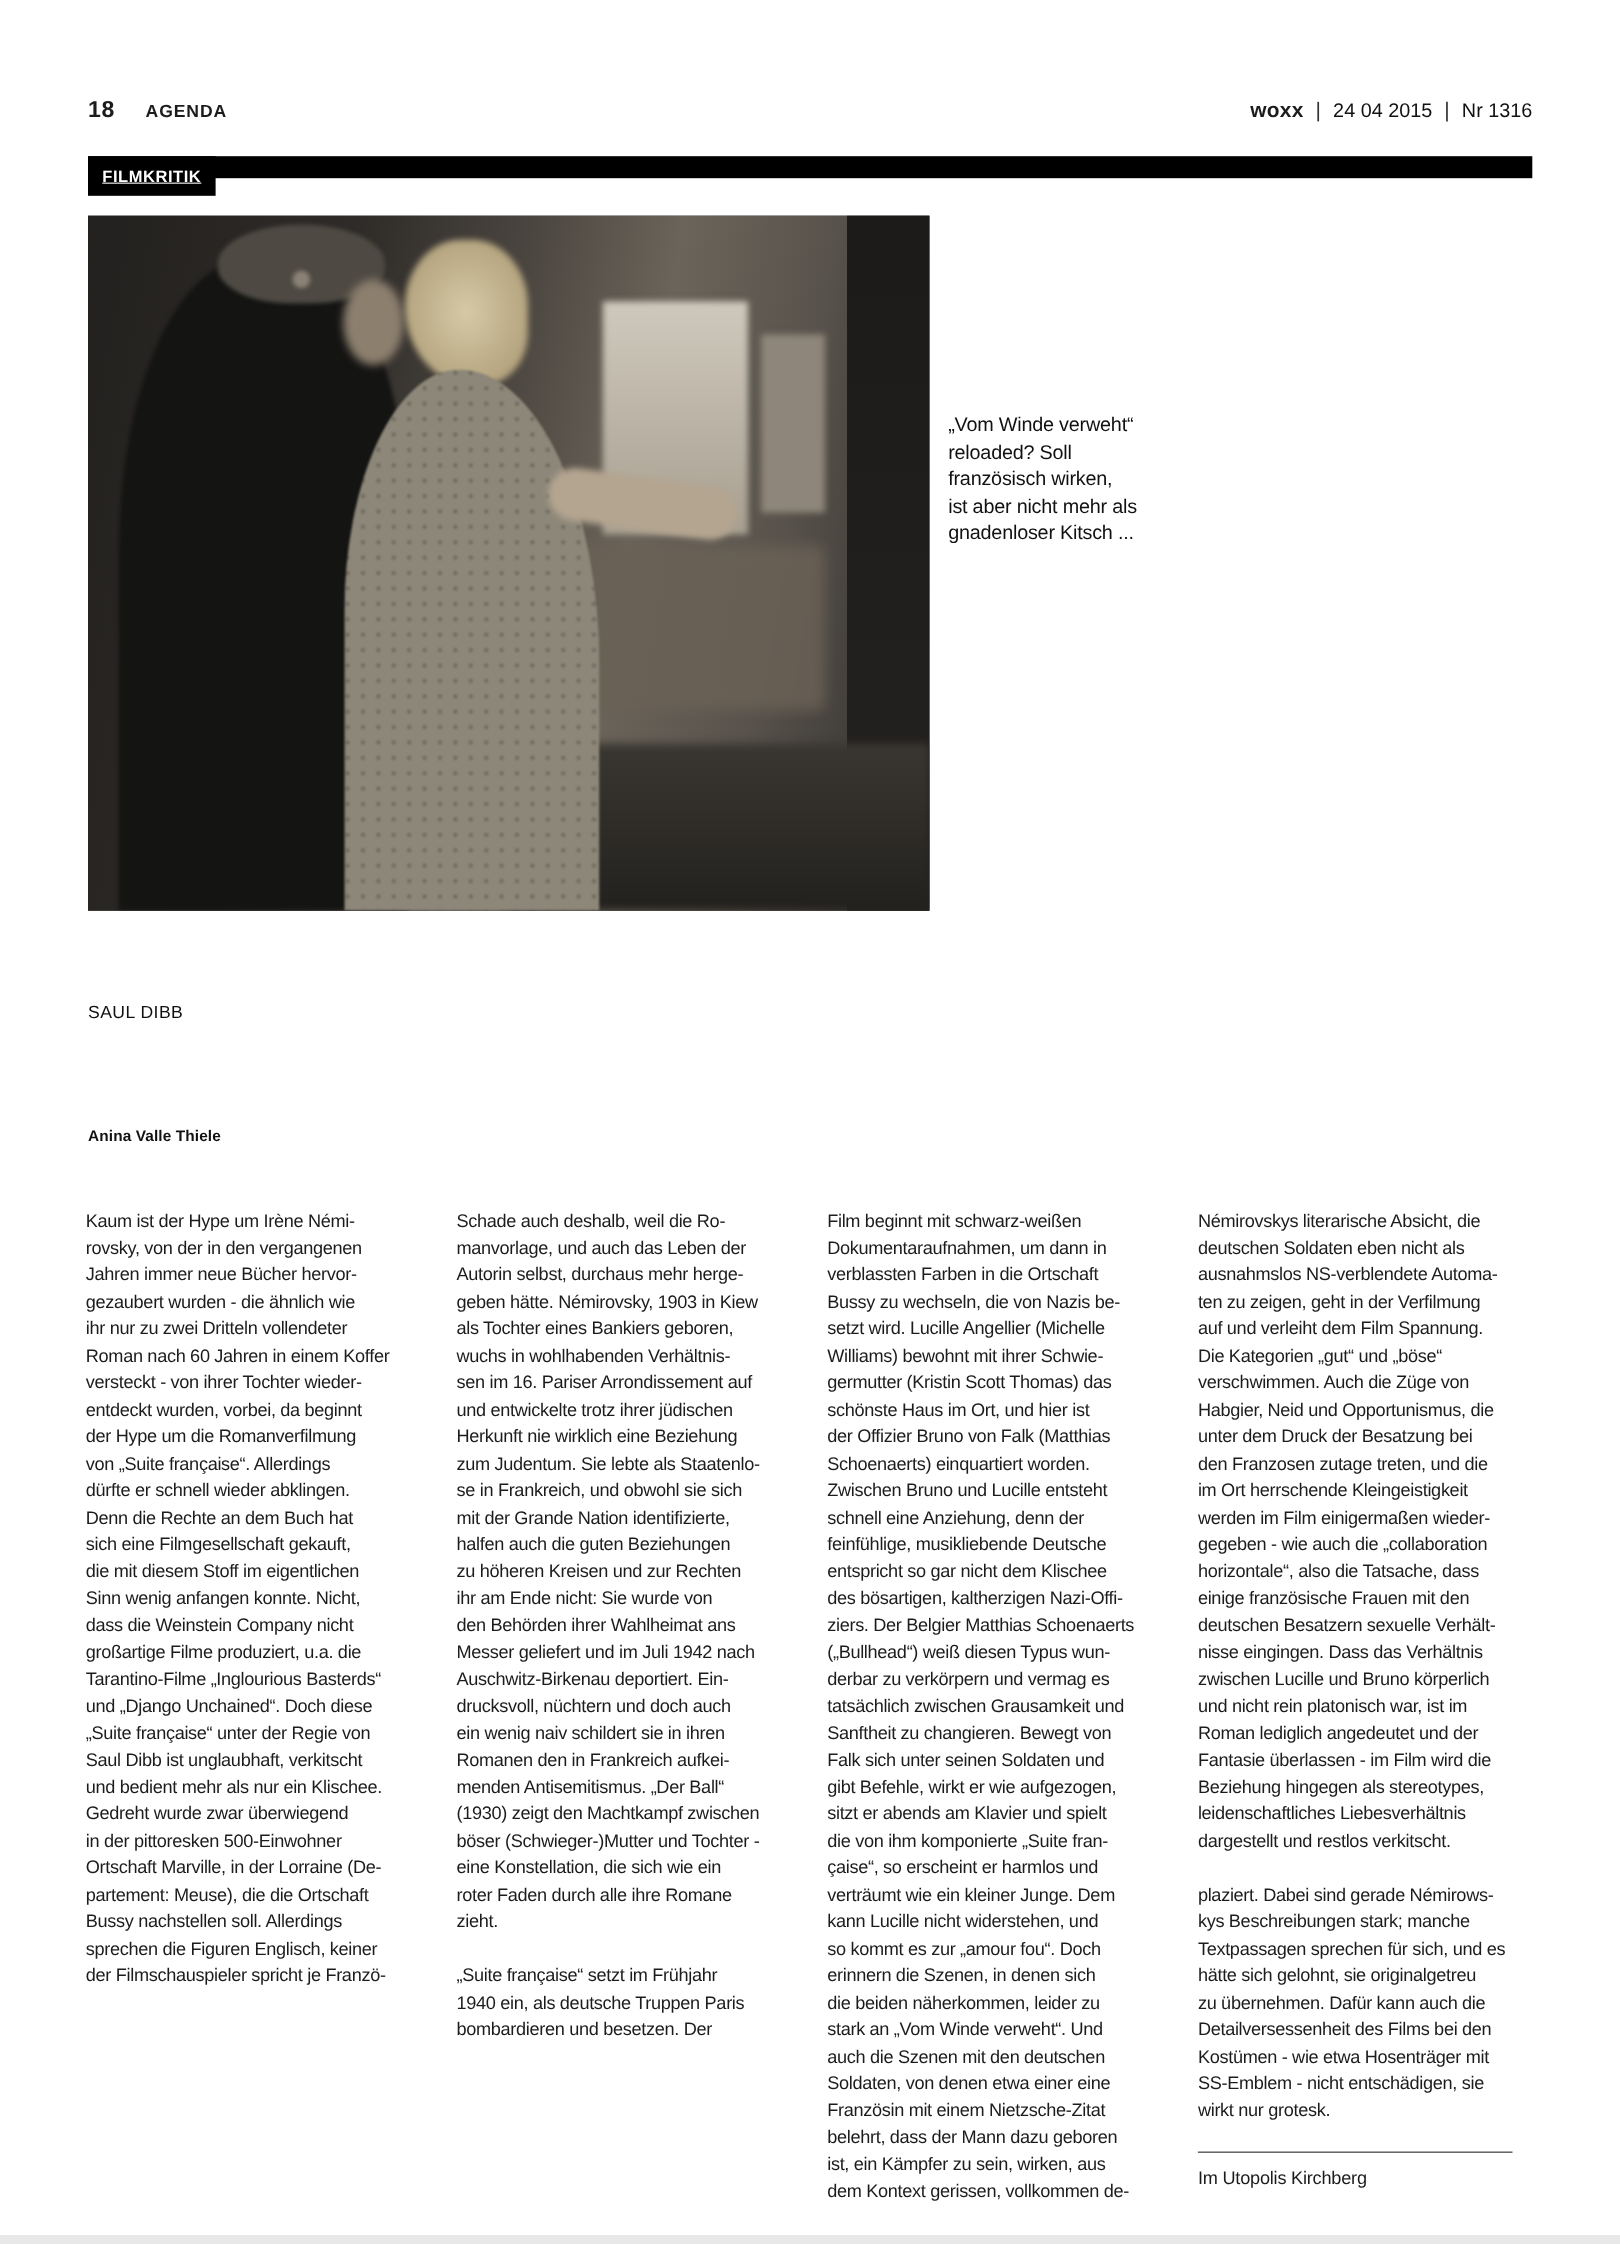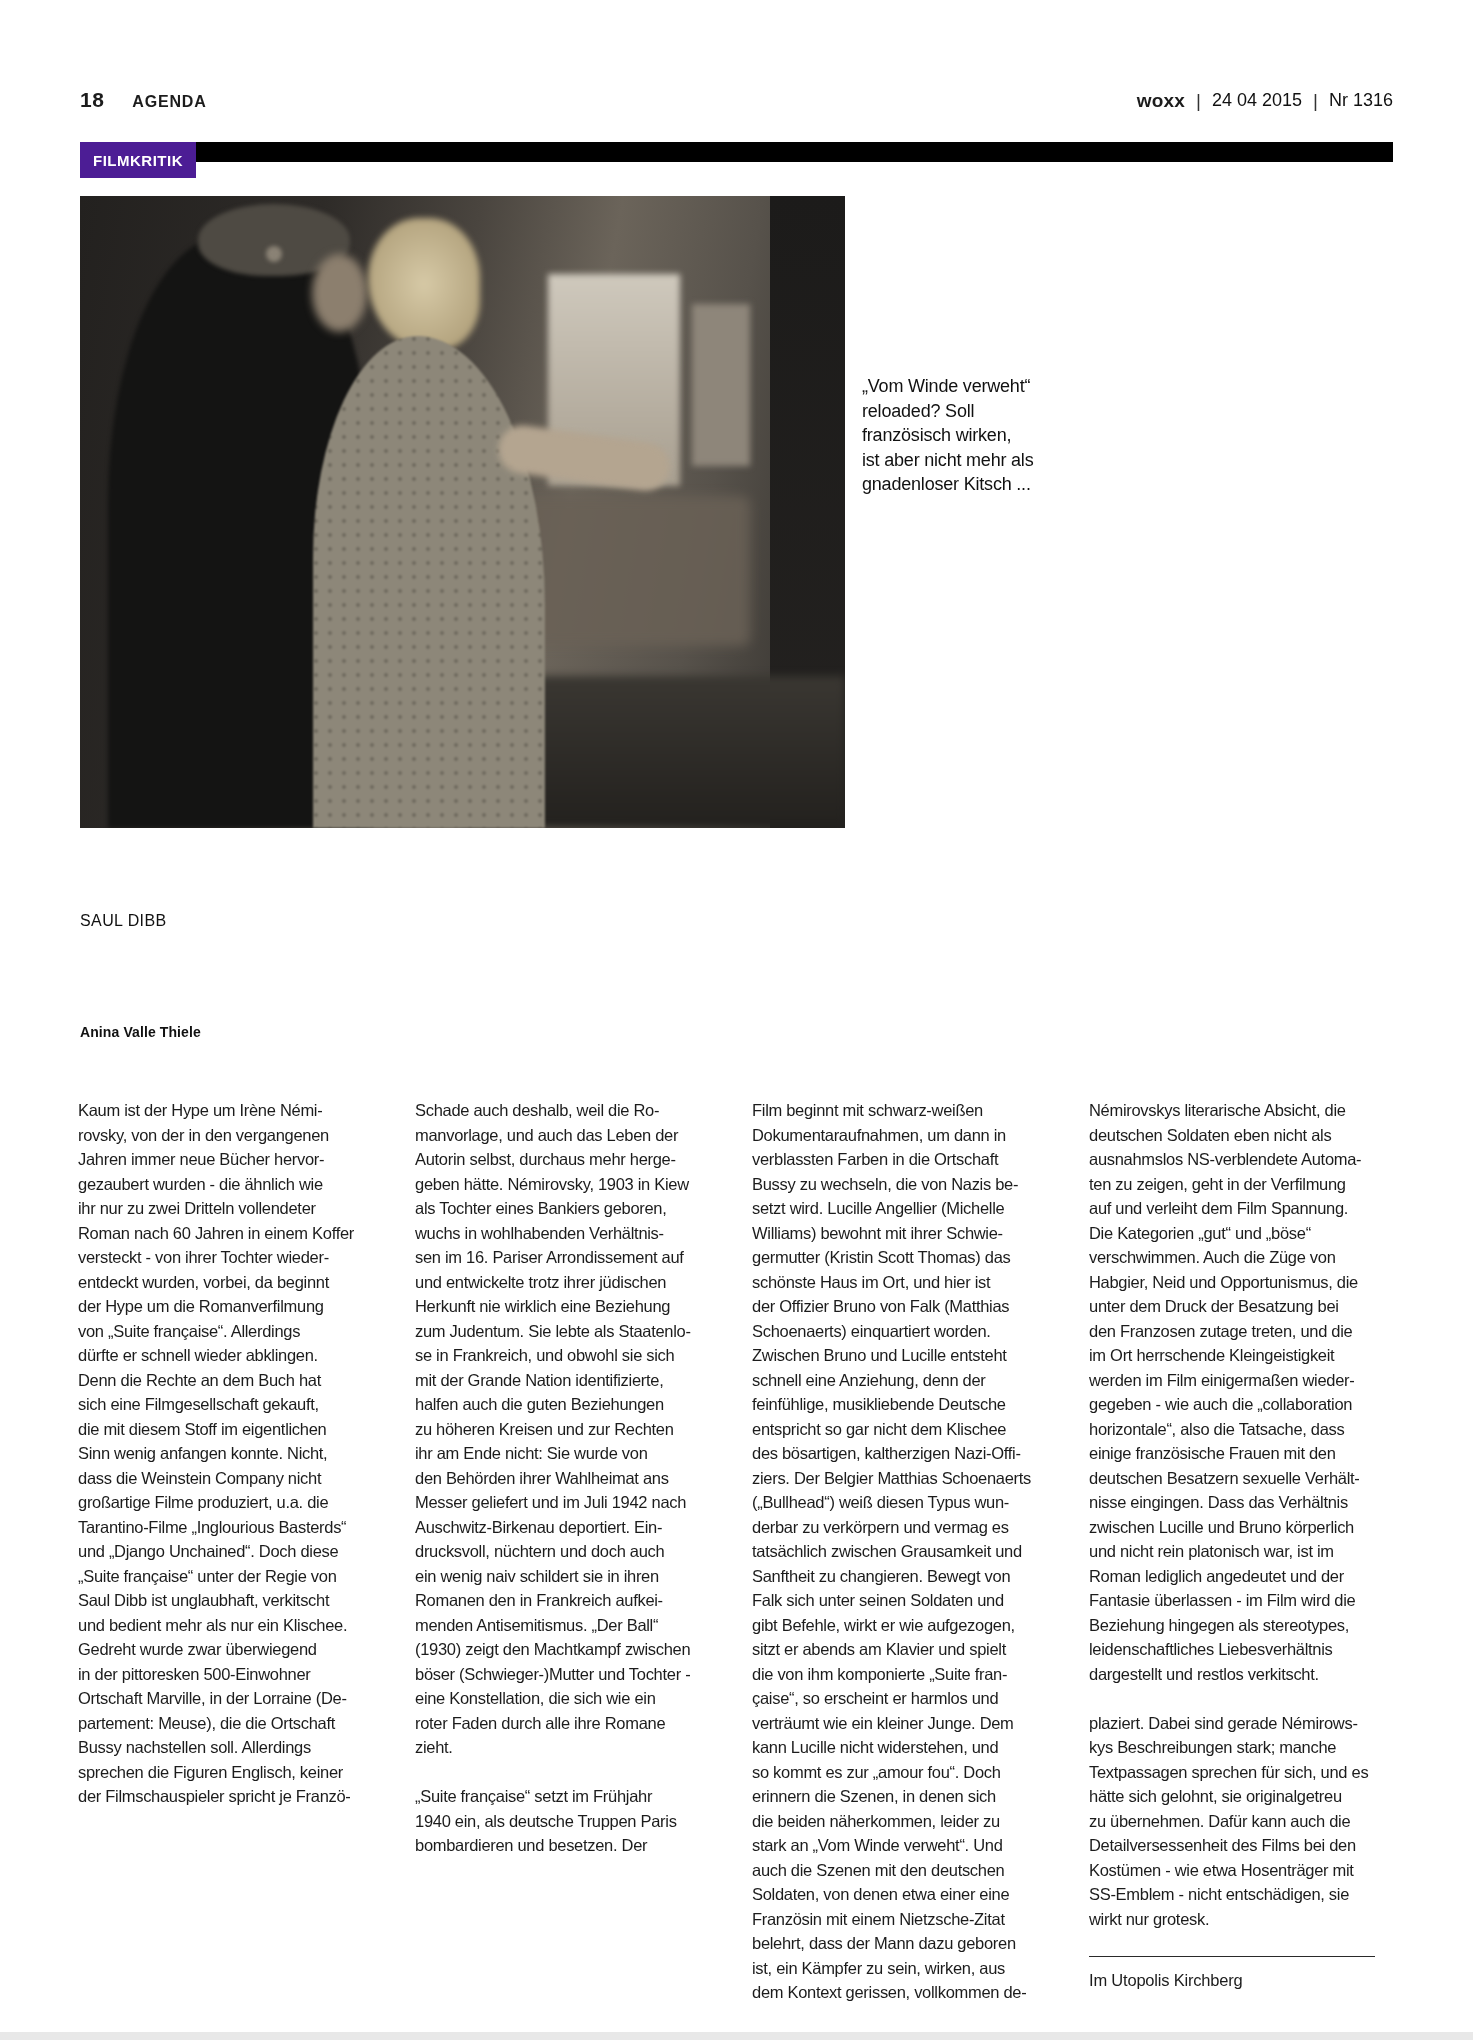--- a/index.html
+++ b/index.html
@@ -12,23 +12,23 @@
   .header-left{position:absolute;left:80px;top:88px;display:flex;align-items:baseline;gap:28px;}
   .page-number{font-size:21px;font-weight:700;letter-spacing:0.5px;}
   .section-name{font-size:16px;font-weight:700;letter-spacing:0.8px;}
   .header-right{position:absolute;right:80px;top:90px;display:flex;align-items:flex-start;gap:11px;font-size:18px;}
   .brand{font-weight:700;font-size:19px;letter-spacing:0.2px;}
   .hsep{font-weight:300;color:#333;font-size:19px;}
   .issue-date,.issue-number{font-weight:400;color:#111;}
   
   .kicker-bar{position:absolute;left:80px;top:142px;width:1313px;height:20px;background:#000;}
   .kicker-label{
-    position:absolute;left:80px;top:142px;width:116px;height:36px;background:#4c1d95;
+    position:absolute;left:80px;top:142px;width:116px;height:36px;background:#000000;
     color:#fff;font-size:15px;font-weight:700;letter-spacing:0.5px;
-    display:flex;align-items:center;padding-left:13px;box-sizing:border-box;z-index:2;
+    display:flex;align-items:center;padding-left:13px;box-sizing:border-box;z-index:2;text-decoration:underline;
   }
   
   .photo{position:absolute;left:80px;top:196px;width:765px;height:632px;overflow:hidden;background:#3a3835;}
   .photo div{position:absolute;}
   .ph-base{left:0;top:0;width:100%;height:100%;
     background:linear-gradient(100deg,#23211f 0%,#2e2b28 28%,#4a453f 46%,#6b645a 62%,#57524b 78%,#2c2a27 100%);}
   .ph-window{left:468px;top:78px;width:132px;height:212px;background:linear-gradient(#cfc9bd,#a89f90);filter:blur(3px);}
   .ph-window2{left:612px;top:108px;width:58px;height:162px;background:#8e867a;filter:blur(3px);}
   .ph-door{left:690px;top:0;width:75px;height:632px;background:linear-gradient(#1c1b1a,#242220);}
   .ph-furniture{left:430px;top:300px;width:240px;height:150px;background:#6a6156;border-radius:8px;filter:blur(6px);opacity:.85;}

